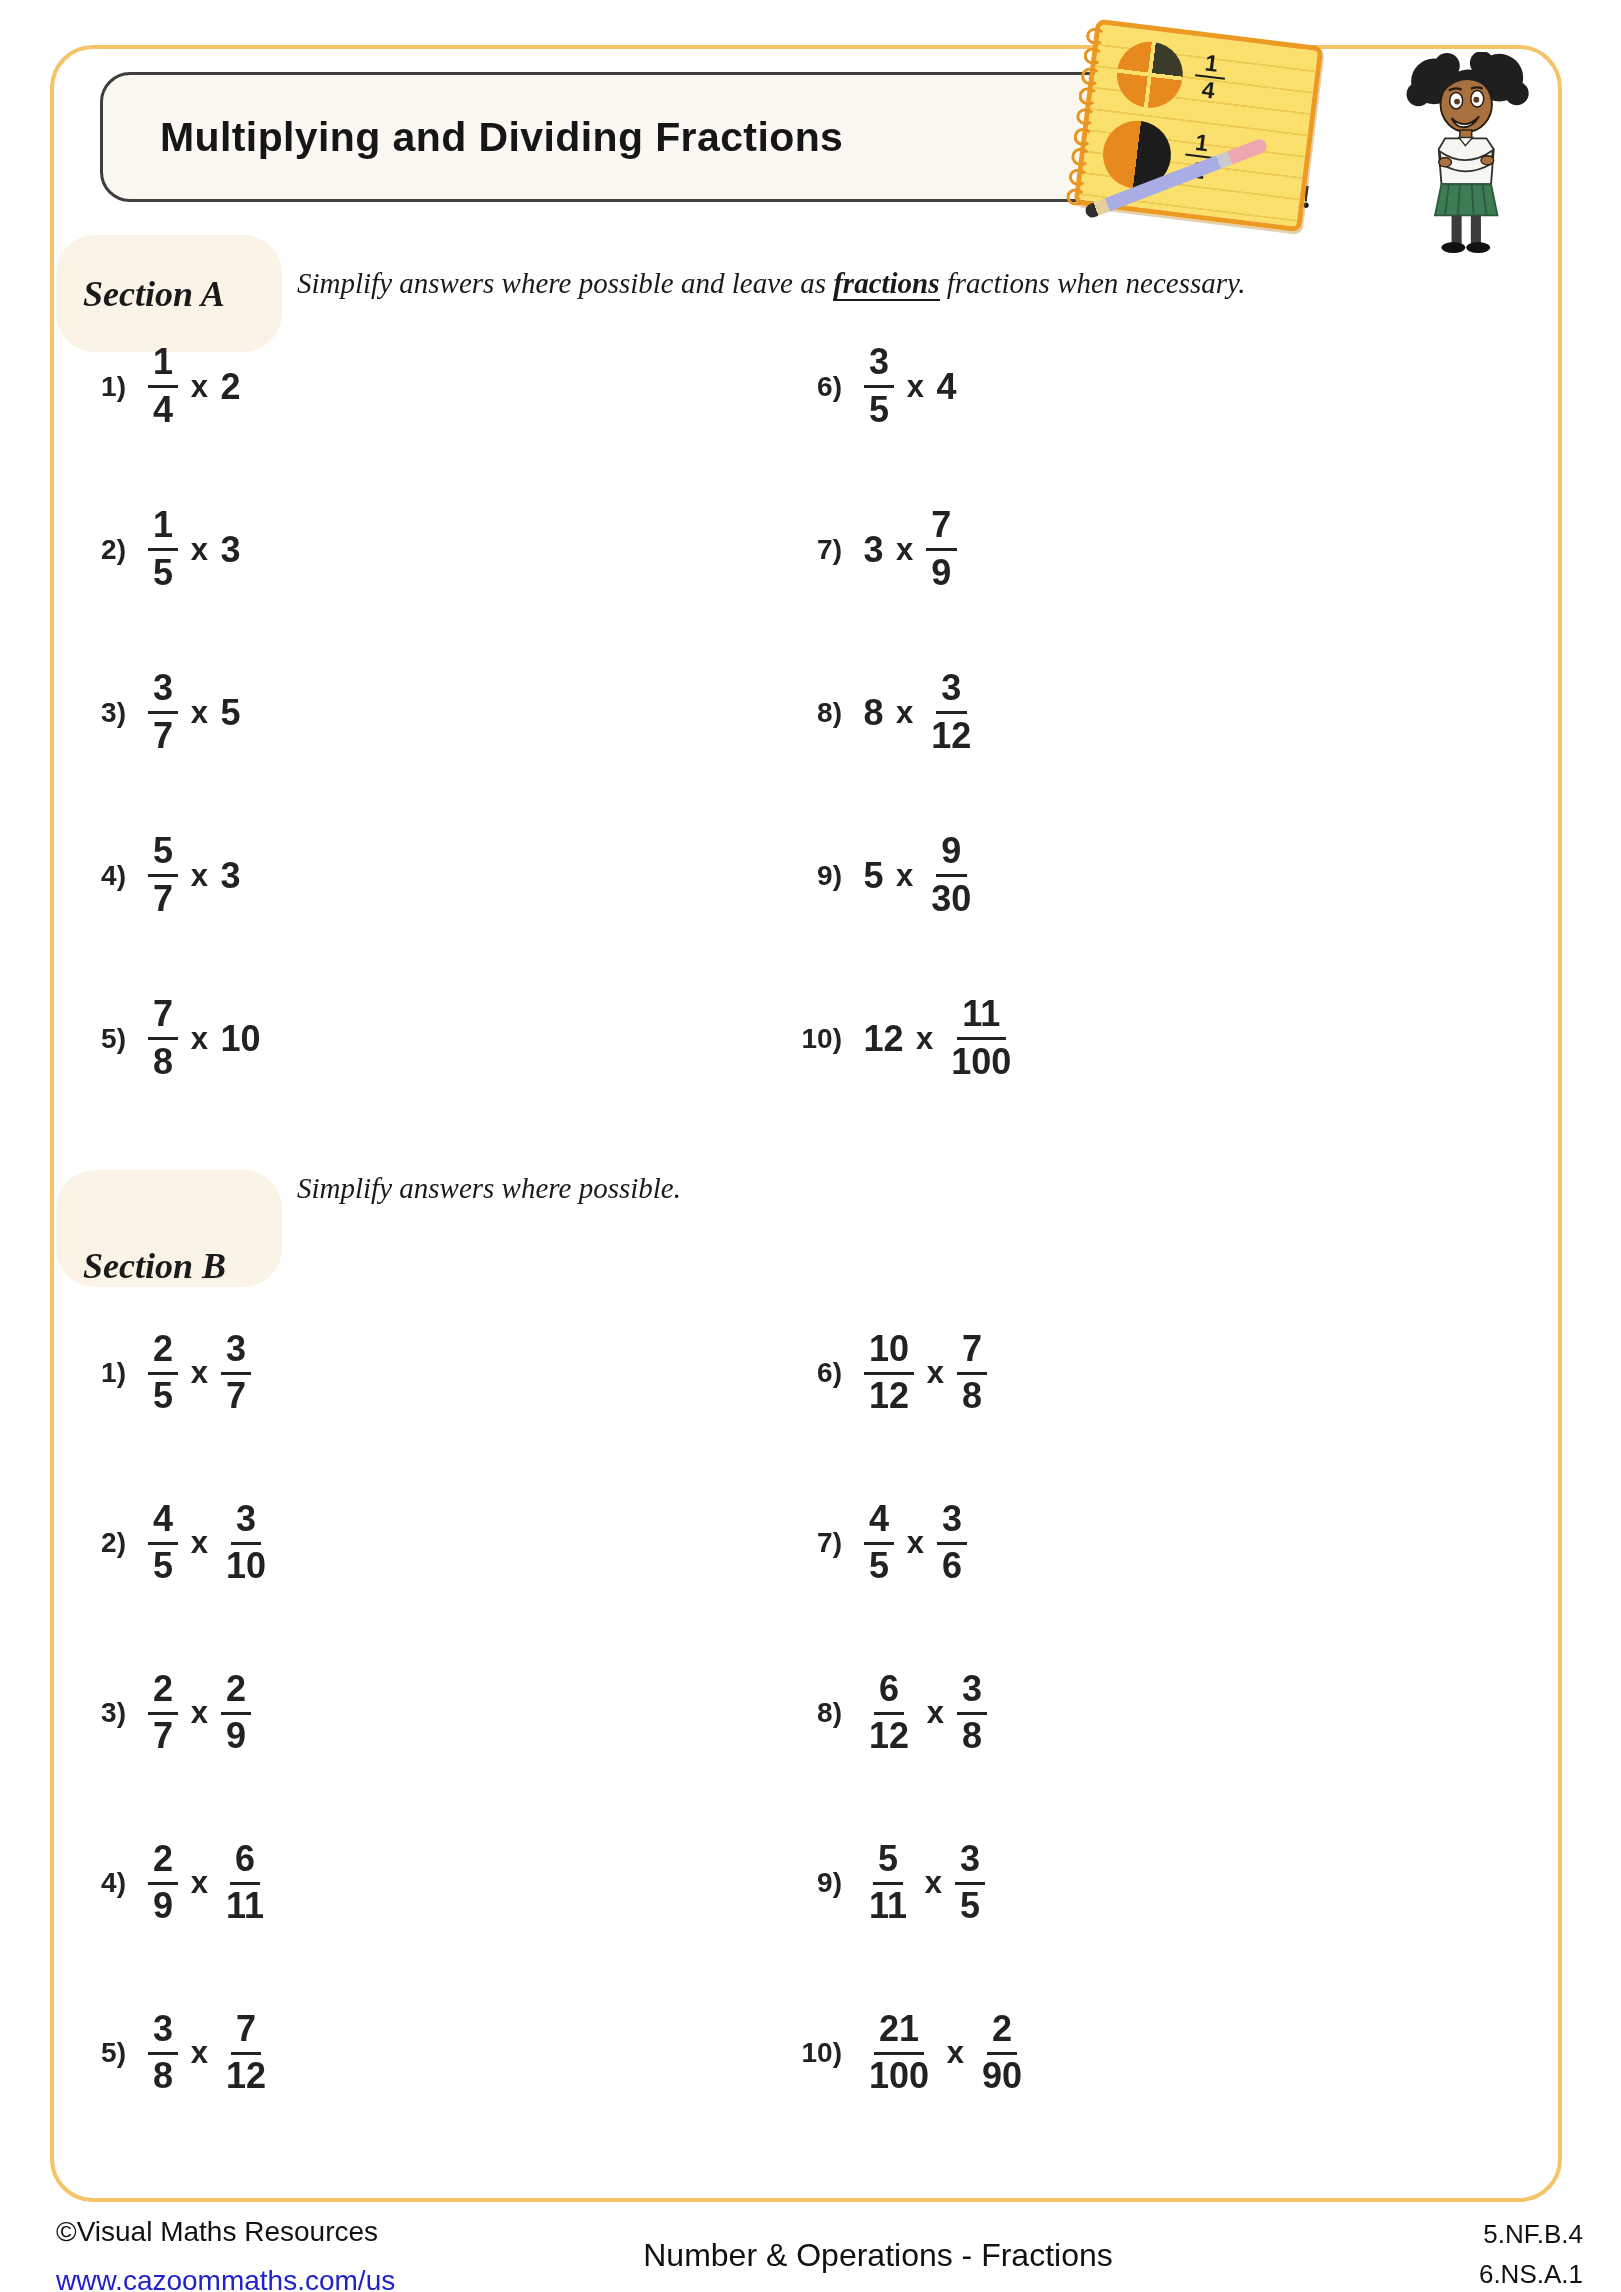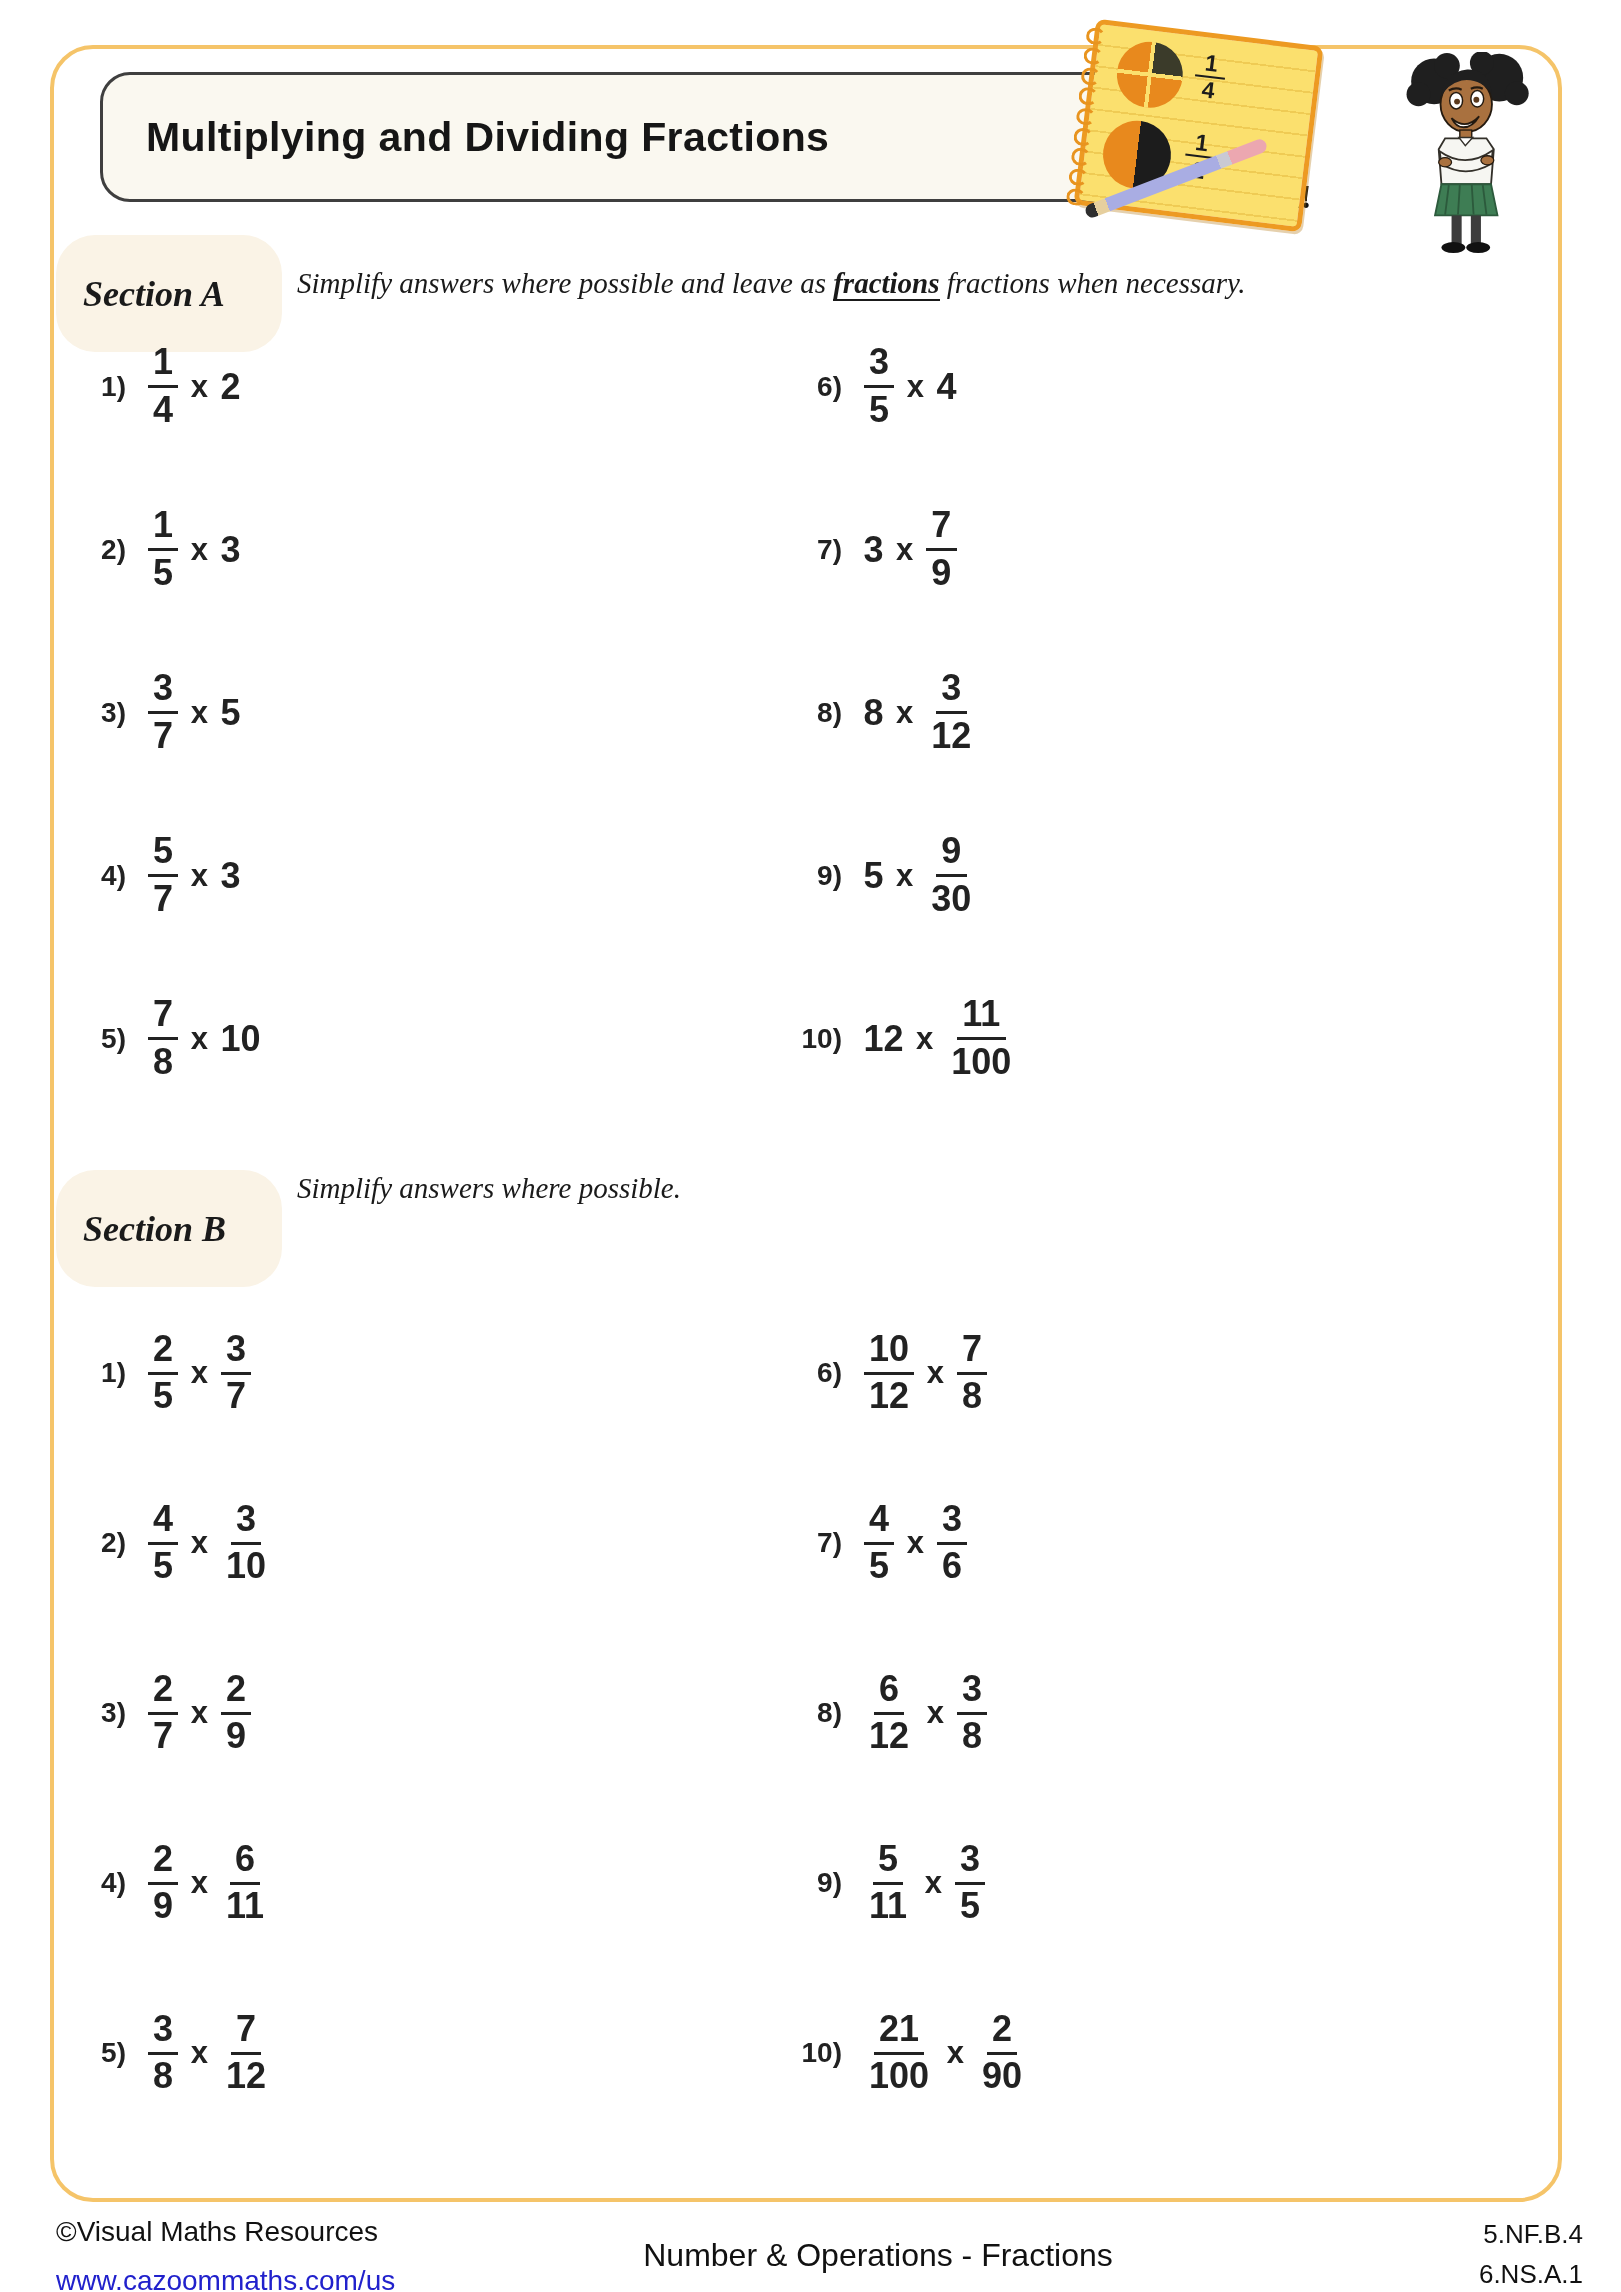--- a/index.html
+++ b/index.html
@@ -9,21 +9,21 @@
   }
   
   .frame{
     position:absolute;left:50px;top:45px;width:1512px;height:2157px;
     border:4.5px solid #F5C469;border-radius:43px;background:#fff;box-sizing:border-box;
   }
   
   .header-box{
     position:absolute;left:100px;top:72px;width:1191px;height:130px;
     background:#FAF8F0;border:3.6px solid #3F3F3F;border-radius:30px;
-    display:flex;align-items:center;box-sizing:border-box;padding-left:43px;
+    display:flex;align-items:center;box-sizing:border-box;padding-left:57px;
   }
   .title{font-size:41px;font-weight:bold;letter-spacing:0.4px;color:#161616;}
   
   .notebook{position:absolute;left:1046px;top:21.5px;width:296px;height:219px;z-index:6;}
   .pad{
     position:absolute;left:38px;top:10.7px;width:219px;height:177px;
     transform:rotate(7deg);border:5.4px solid #ED9A22;border-radius:9px;
     background:repeating-linear-gradient(#FBE06E 0 19.7px,#EFCB54 19.7px 21.5px);
     box-shadow:1.8px 2.7px 0 rgba(180,120,20,.35);
   }
@@ -56,21 +56,21 @@
   .logo-box{width:75px;height:95px;background:#101010;margin:0 auto;display:flex;align-items:center;justify-content:center;}
   .logo-text{font-family:"DejaVu Serif", serif;font-weight:bold;font-size:29.6px;color:#111;margin-top:1.8px;letter-spacing:-0.9px;}
   
   .girl{position:absolute;left:1404px;top:52px;z-index:6;}
   
   .badge{
     position:absolute;left:56px;width:226px;height:117px;background:#FAF3E6;
     border-radius:39px;display:flex;align-items:center;padding-left:27px;box-sizing:border-box;
   }
   .badge-a{top:235px;}
-  .badge-b{top:1170px;}
+  .badge-b{top:1170px;align-items:flex-end;}
   .badge-label{font-family:"Liberation Serif", serif;font-style:italic;font-weight:bold;font-size:36px;color:#1a1a1a;}
   .instr{
     position:absolute;left:297px;font-family:"Liberation Serif", serif;font-style:italic;
     font-size:29px;color:#1a1a1a;white-space:nowrap;
   }
   .instr-a{top:267px;}
   .instr-b{top:1172px;}
   .instr .emph{font-weight:bold;border-bottom:2.7px solid #1a1a1a;}
   
   .grid{position:absolute;left:63px;display:grid;grid-auto-flow:column;}

